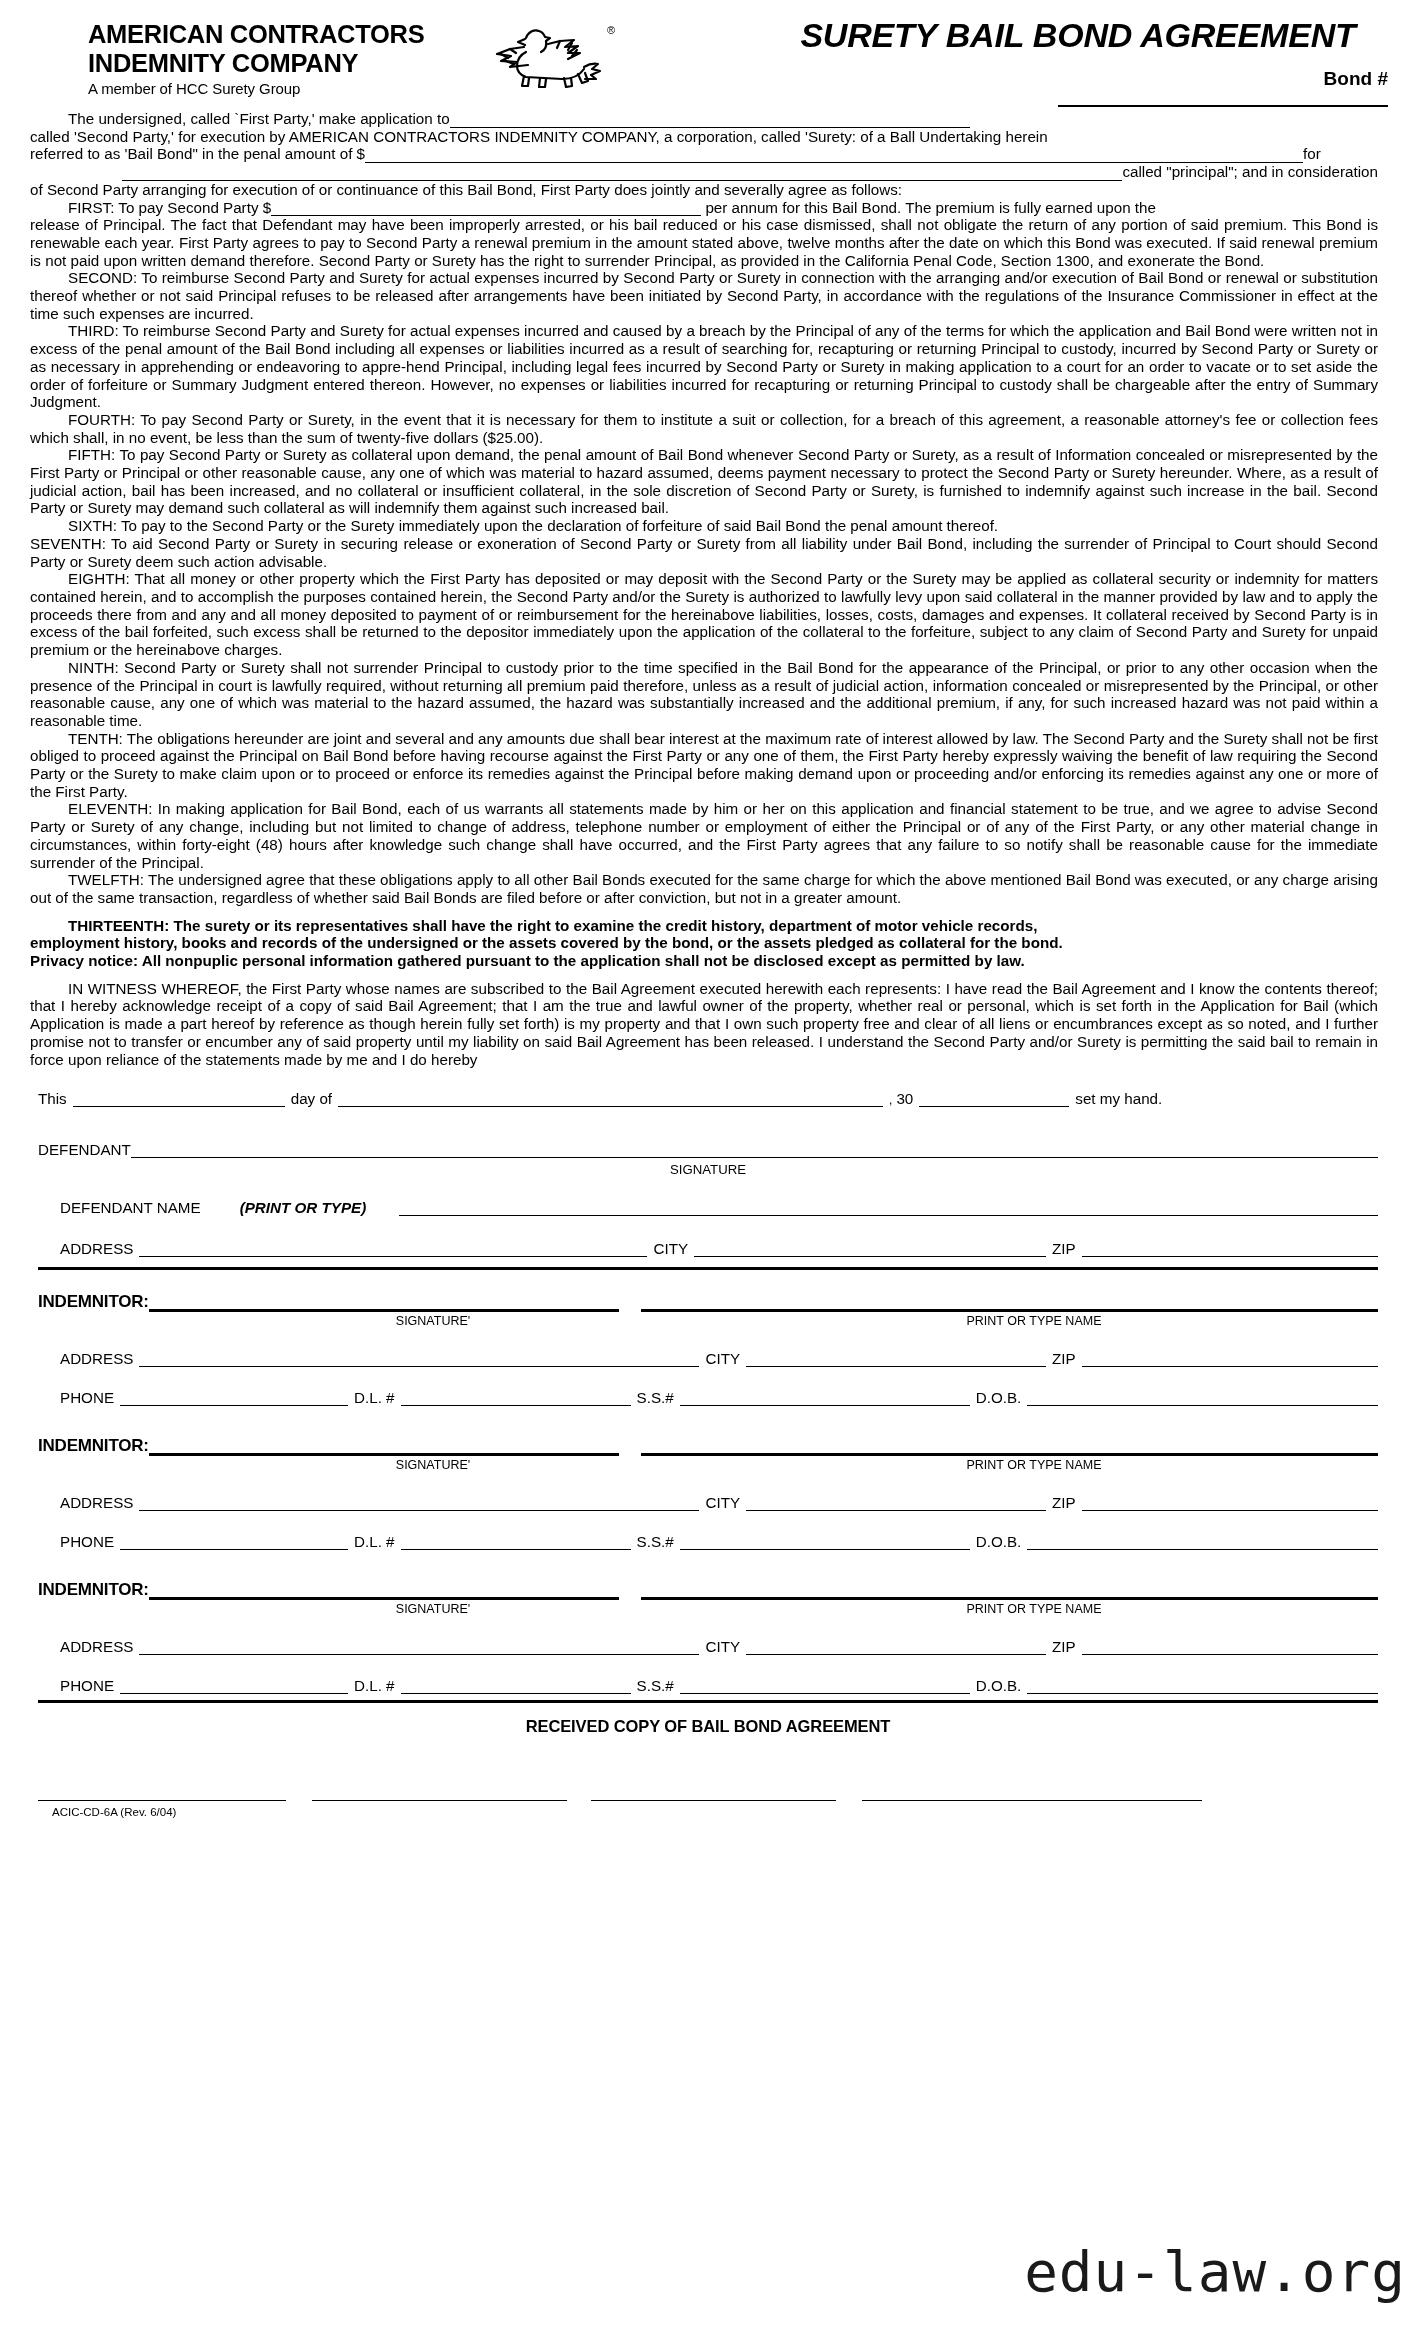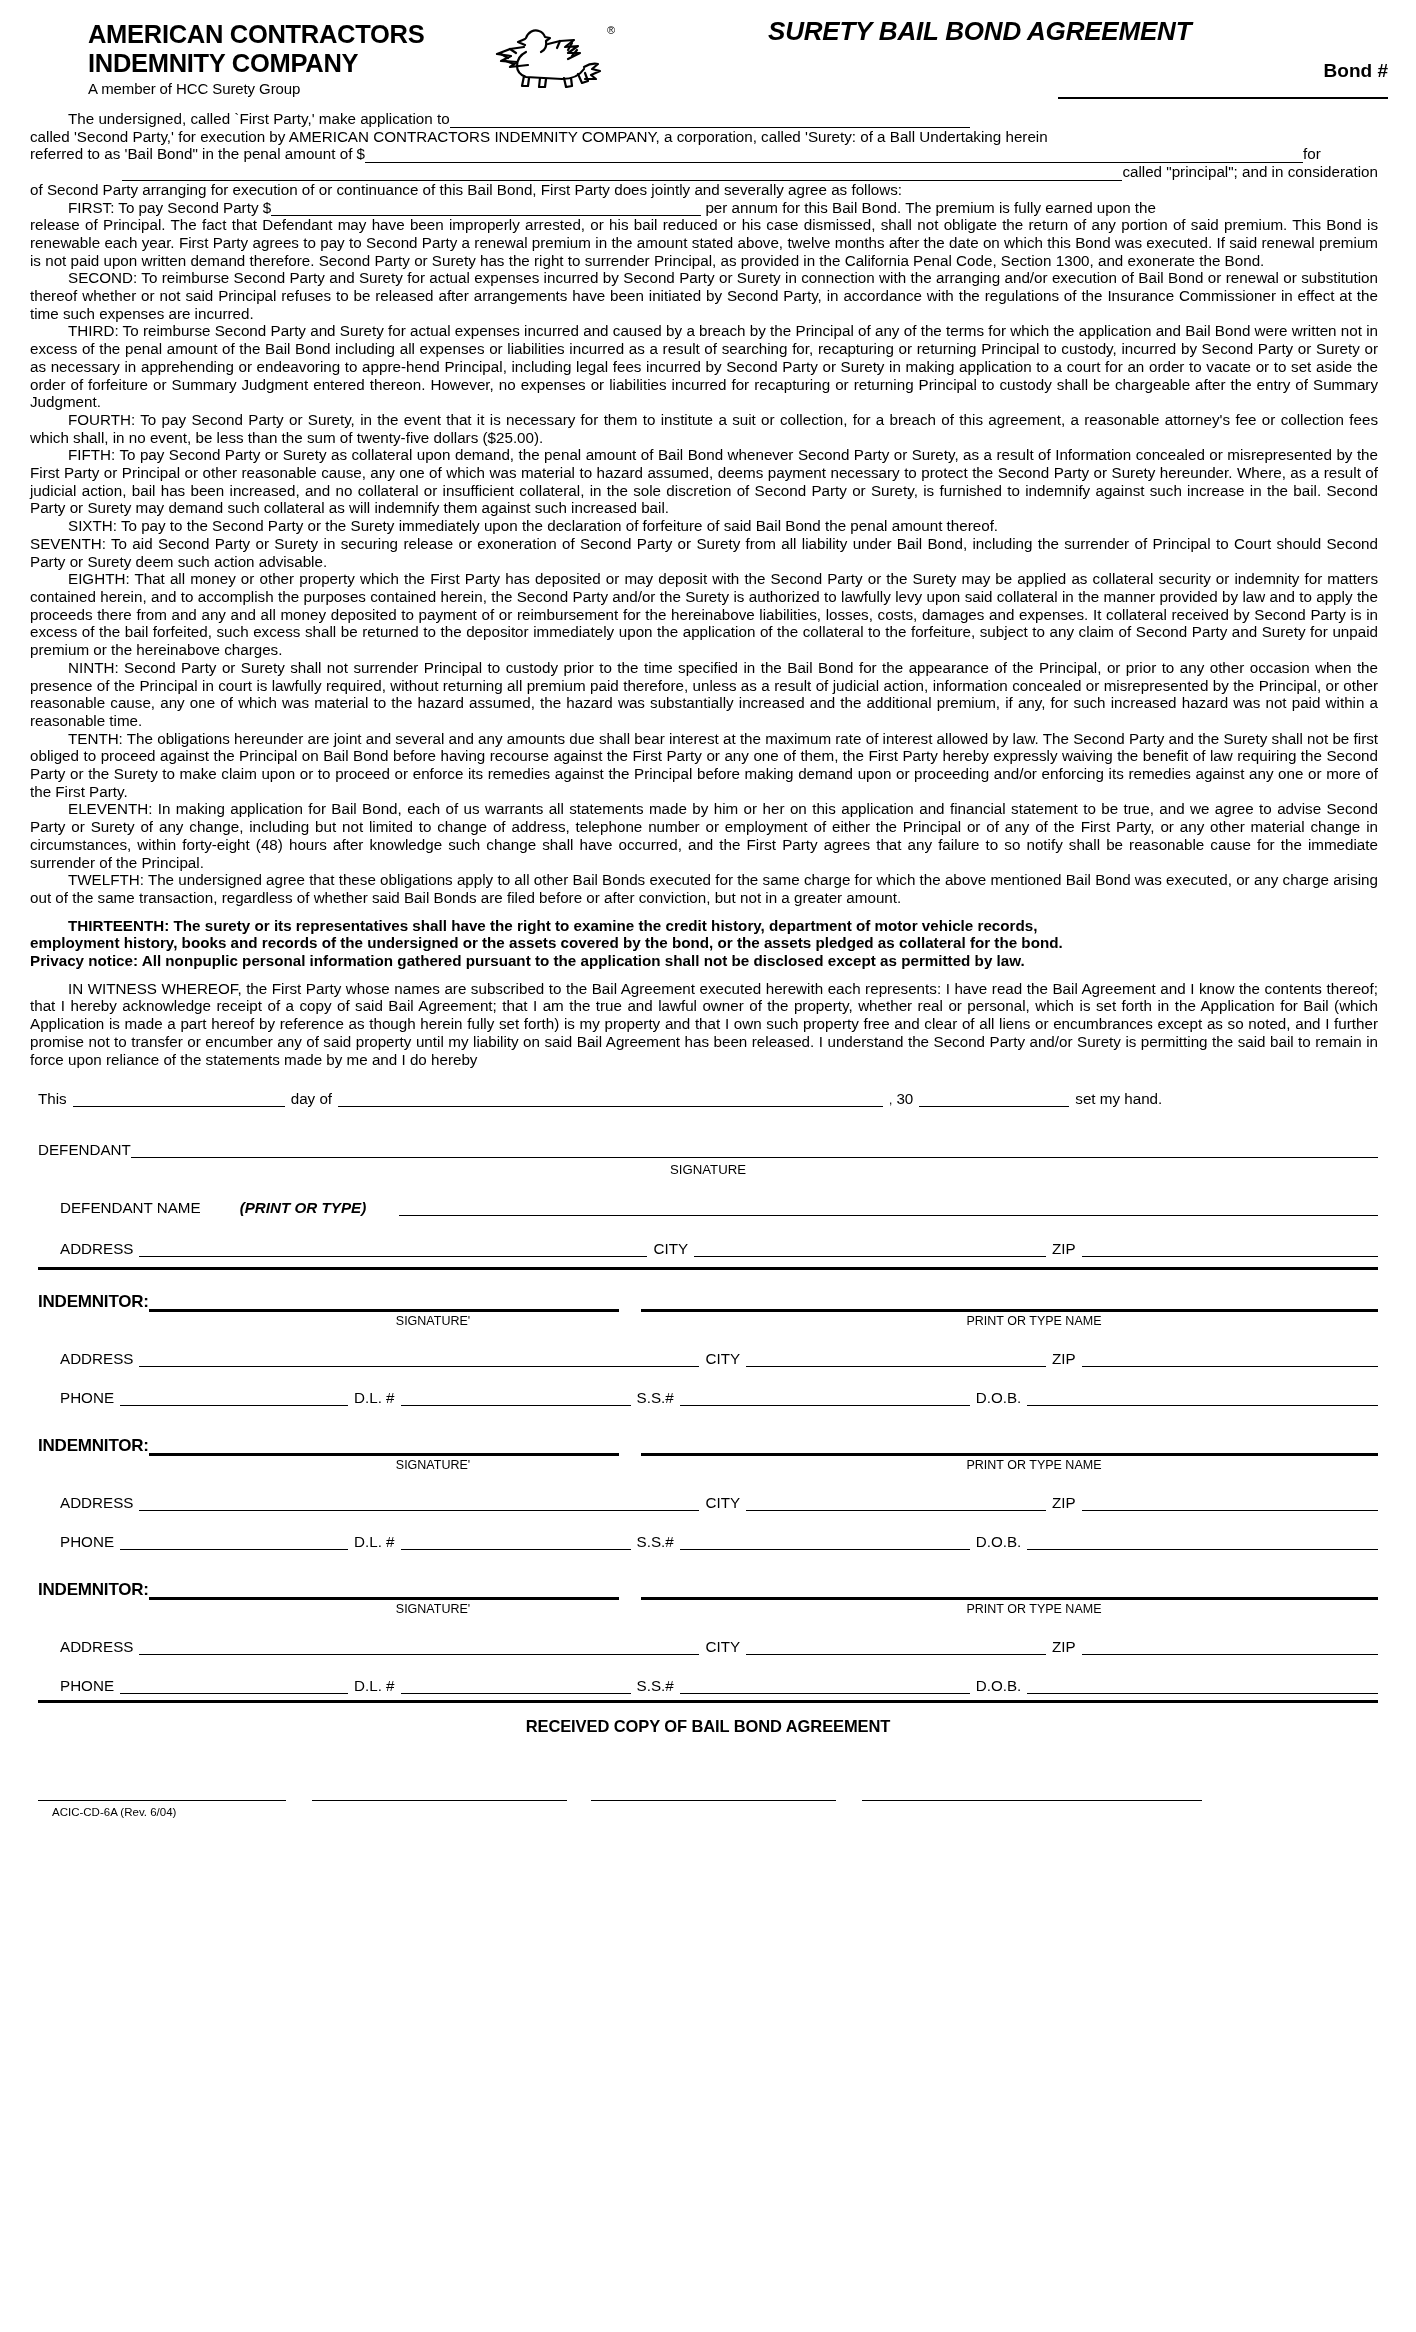--- a/index.html
+++ b/index.html
@@ -64,23 +64,23 @@
   .hdr-right {
     position: absolute;
     right: 28px;
     top: 16px;
     text-align: left;
     width: 620px;
   }
   .doc-title {
     font-weight: bold;
     font-style: italic;
-    font-size: 26px;
+    font-size: 34px;
     letter-spacing: -0.2px;
-    text-align: left;
+    text-align: center;
     white-space: nowrap;
   }
   .bond-row {
     margin-top: 13px;
     font-weight: bold;
     font-size: 19px;
     display: flex;
     align-items: flex-end;
     justify-content: flex-start;
     padding-left: 175px;
@@ -451,14 +451,15 @@
     <span class="fl" style="width:248px;"></span>
     <span style="width:26px"></span>
     <span class="fl" style="width:255px;"></span>
     <span style="width:24px"></span>
     <span class="fl" style="width:245px;"></span>
     <span style="width:26px"></span>
     <span class="fl" style="width:340px;"></span>
   </div>
   <div class="form-code">ACIC-CD-6A (Rev. 6/04)</div>
 
+  <div class="watermark">edu-law.org</div>
 
 </div>
 
 </body></html>

